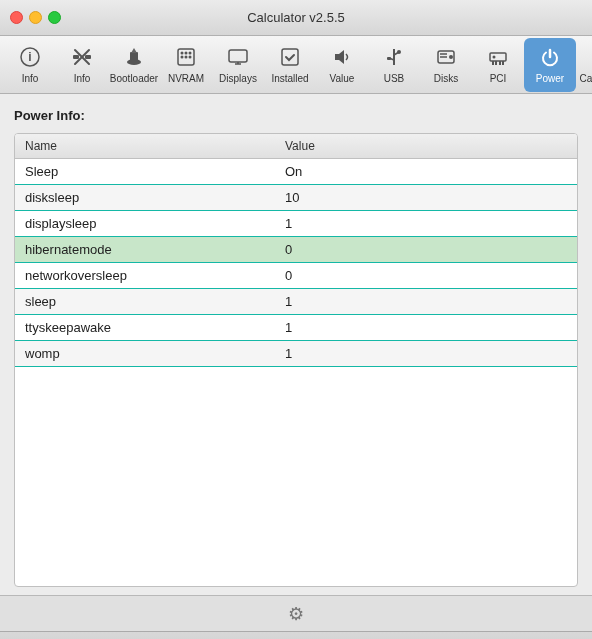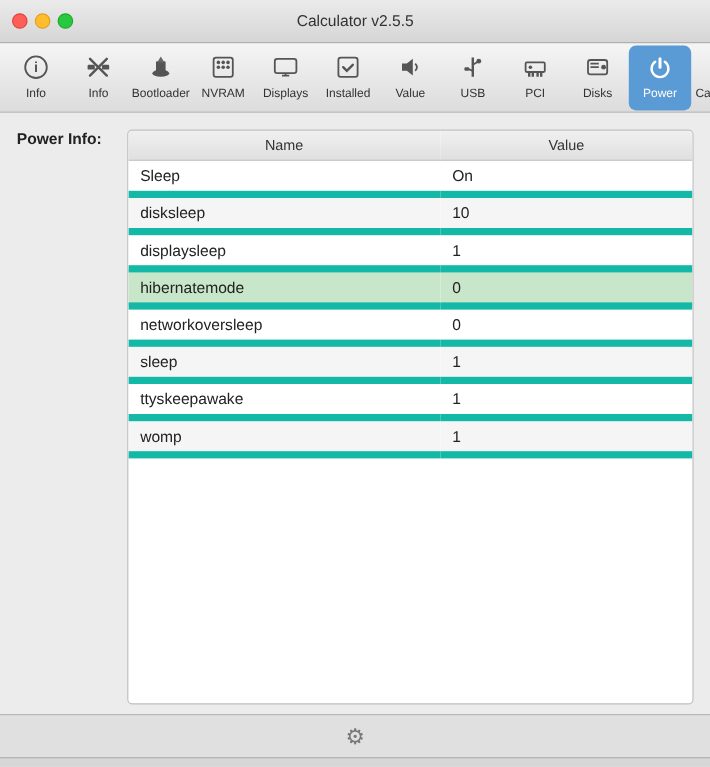--- a/index.html
+++ b/index.html
@@ -84,22 +84,21 @@
       color: #333;
       text-align: center;
     }
 
     
     .main {
       background: #ececec;
       padding: 14px 14px 8px 14px;
       height: calc(639px - 36px - 58px - 44px);
       display: flex;
-      flex-direction: row;
-      gap: 21px;
+      flex-direction: column;
     }
     .section-title {
       font-size: 13px;
       font-weight: 600;
       color: #222;
       margin-bottom: 10px;
     }
     .table-container {
       border: 1px solid #c0c0c0;
       border-radius: 4px;
@@ -111,27 +110,27 @@
       width: 100%;
       border-collapse: collapse;
       font-size: 13px;
     }
     thead tr {
       background: linear-gradient(to bottom, #f0f0f0, #e0e0e0);
       border-bottom: 1px solid #c0c0c0;
     }
     thead th {
       padding: 5px 10px;
-      text-align: center;
+      text-align: left;
       font-weight: 500;
       color: #333;
       font-size: 12px;
     }
     tbody tr {
-      border-bottom: 6px solid #14b8a6;
+      border-bottom: 1px solid #14b8a6;
     }
     tbody tr:nth-child(odd) {
       background: #ffffff;
     }
     tbody tr:nth-child(even) {
       background: #f5f5f5;
     }
     tbody tr.selected {
       background: #c8e6c9 !important;
     }
@@ -249,37 +248,37 @@
         <line x1="11" y1="3" x2="11" y2="19" stroke="#555" stroke-width="2"></line>
         <line x1="11" y1="9" x2="16" y2="6" stroke="#555" stroke-width="1.5"></line>
         <line x1="11" y1="14" x2="6" y2="12" stroke="#555" stroke-width="1.5"></line>
         <circle cx="16" cy="6" r="2" fill="#555"></circle>
         <rect x="4" y="11" width="4" height="3" rx="1" fill="#555"></rect>
       </svg></span>
       <span class="toolbar-label">USB</span>
     </div>
     <div class="toolbar-item">
       <span class="toolbar-icon"><svg width="22" height="22" viewBox="0 0 22 22">
+        <rect x="3" y="5" width="16" height="12" rx="2" stroke="#555" stroke-width="1.5" fill="none"></rect>
+        <circle cx="16" cy="11" r="2" fill="#555"></circle>
+        <line x1="5" y1="8" x2="12" y2="8" stroke="#555" stroke-width="1.5"></line>
+        <line x1="5" y1="11" x2="12" y2="11" stroke="#555" stroke-width="1.5"></line>
+      </svg></span>
+      <span class="toolbar-label">Disks</span>
+    </div>
+    <div class="toolbar-item">
+      <span class="toolbar-icon"><svg width="22" height="22" viewBox="0 0 22 22">
         <rect x="3" y="7" width="16" height="8" rx="1" stroke="#555" stroke-width="1.5" fill="none"></rect>
         <line x1="6" y1="15" x2="6" y2="19" stroke="#555" stroke-width="2"></line>
         <line x1="9" y1="15" x2="9" y2="19" stroke="#555" stroke-width="2"></line>
         <line x1="13" y1="15" x2="13" y2="19" stroke="#555" stroke-width="2"></line>
         <line x1="16" y1="15" x2="16" y2="19" stroke="#555" stroke-width="2"></line>
         <circle cx="7" cy="11" r="1.5" fill="#555"></circle>
       </svg></span>
       <span class="toolbar-label">PCI</span>
-    </div>
-    <div class="toolbar-item">
-      <span class="toolbar-icon"><svg width="22" height="22" viewBox="0 0 22 22">
-        <rect x="3" y="5" width="16" height="12" rx="2" stroke="#555" stroke-width="1.5" fill="none"></rect>
-        <circle cx="16" cy="11" r="2" fill="#555"></circle>
-        <line x1="5" y1="8" x2="12" y2="8" stroke="#555" stroke-width="1.5"></line>
-        <line x1="5" y1="11" x2="12" y2="11" stroke="#555" stroke-width="1.5"></line>
-      </svg></span>
-      <span class="toolbar-label">Disks</span>
     </div>
     <div class="toolbar-item active">
       <span class="toolbar-icon"><svg width="22" height="22" viewBox="0 0 22 22">
         <path d="M11,4 L11,11" stroke="white" stroke-width="2.5" stroke-linecap="round"></path>
         <path d="M7,6.5 A7,7 0 1,0 15,6.5" stroke="white" stroke-width="2" fill="none" stroke-linecap="round"></path>
       </svg></span>
       <span class="toolbar-label">Power</span>
     </div>
     <div class="toolbar-item">
       <span class="toolbar-icon"><svg width="22" height="22" viewBox="0 0 22 22">

